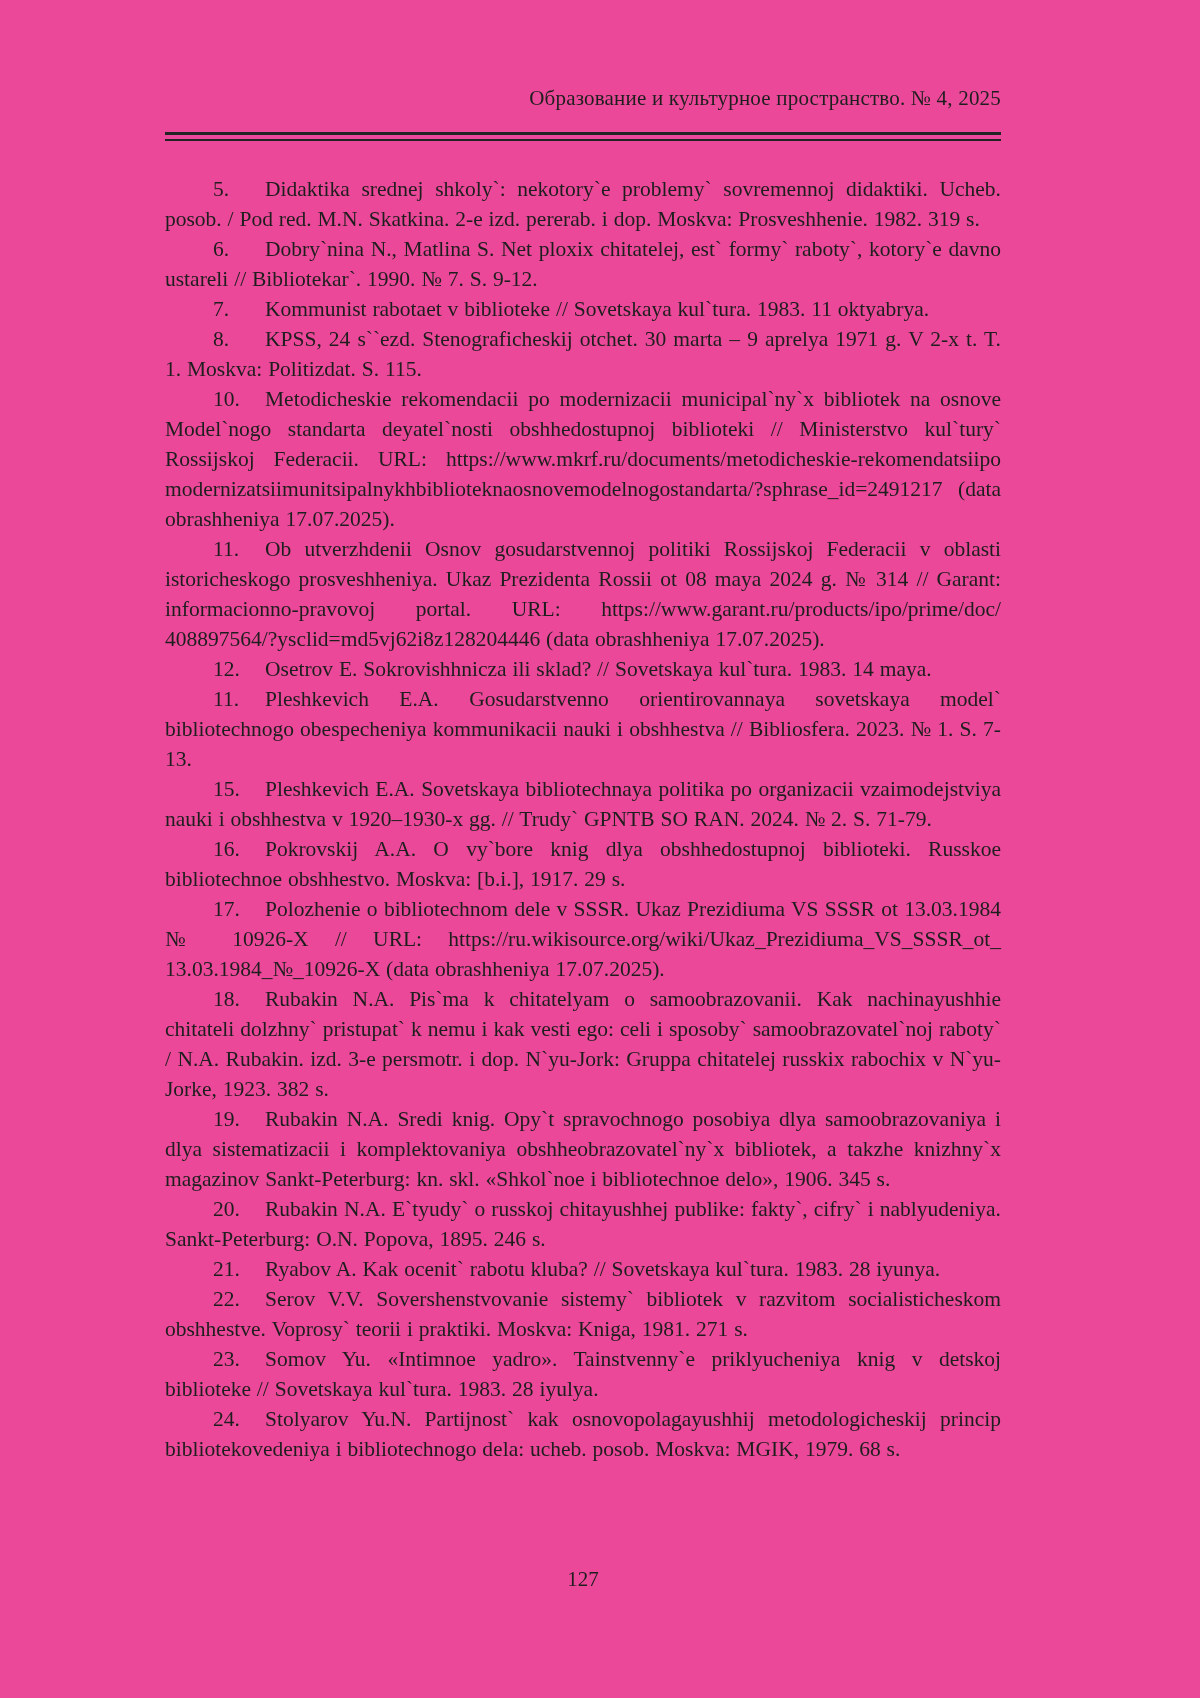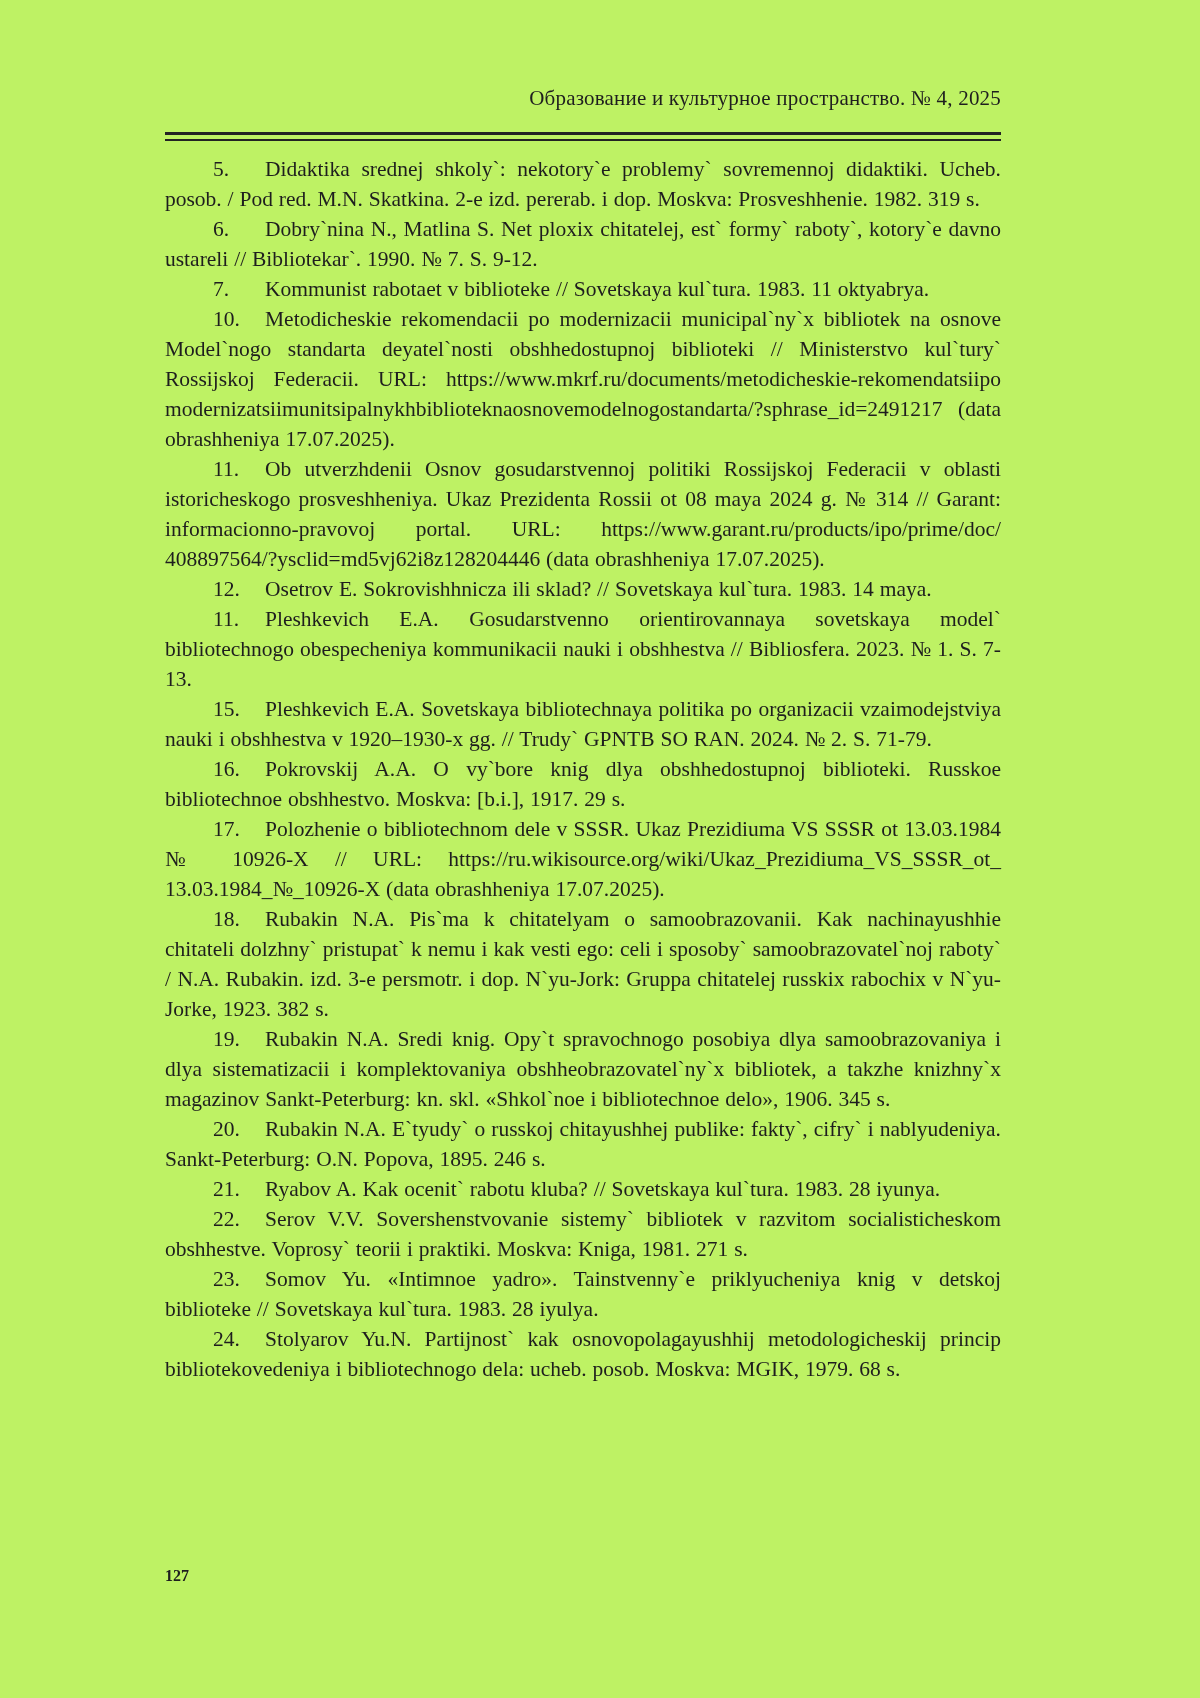--- a/index.html
+++ b/index.html
@@ -1,21 +1,21 @@
 <!DOCTYPE html>
 <html><head>
 <meta charset="utf-8">
 <style>
   html, body { margin: 0; padding: 0; background: #e8e8e8; }
   .page {
     position: relative;
     width: 1200px;
     height: 1698px;
     margin: 0 auto;
-    background: #bef264;
+    background: #ec4899;
     font-family: "Liberation Serif", "DejaVu Serif", serif;
     color: #1e1e1e;
     box-sizing: border-box;
     overflow: hidden;
   }
   .content {
     position: absolute;
     left: 165px;
     top: 86px;
     width: 836px;
@@ -27,58 +27,59 @@
     letter-spacing: 0.2px;
     white-space: nowrap;
   }
   .double-rule {
     margin-top: 22px;
     height: 4px;
     border-top: 3px solid #232323;
     border-bottom: 2px solid #232323;
   }
   .refs {
-    margin-top: 13px;
+    margin-top: 33px;
   }
   .ref {
     margin: 0;
     font-size: 21.5px;
     line-height: 30px;
     text-align: justify;
     text-indent: 48px;
     word-spacing: 0.5px;
   }
   .ref-num {
     display: inline-block;
     width: 52px;
     text-indent: 0;
   }
   .page-number {
     position: absolute;
     left: 165px;
     width: 836px;
     top: 1567px;
-    font-size: 16px;
-    font-weight: bold;
+    text-align: center;
+    font-size: 21px;
   }
 </style>
 </head>
 <body>
 
 <div class="page">
   <div class="content">
     <div class="running-head">Образование и культурное пространство. № 4, 2025</div>
     <div class="double-rule"></div>
     <div class="refs" id="refs">
   <p class="ref"><span class="ref-num">5.</span><span class="ref-text">Didaktika srednej shkoly`: nekotory`e problemy` sovremennoj didaktiki. Ucheb. posob. / Pod red. M.N. Skatkina. 2-e izd. pererab. i dop. Moskva: Prosveshhenie. 1982. 319 s.</span></p>
 
   <p class="ref"><span class="ref-num">6.</span><span class="ref-text">Dobry`nina N., Matlina S. Net ploxix chitatelej, est` formy` raboty`, kotory`e davno ustareli // Bibliotekar`. 1990. № 7. S. 9-12.</span></p>
 
   <p class="ref"><span class="ref-num">7.</span><span class="ref-text">Kommunist rabotaet v biblioteke // Sovetskaya kul`tura. 1983. 11 oktyabrya.</span></p>
 
+  <p class="ref"><span class="ref-num">8.</span><span class="ref-text">KPSS, 24 s``ezd. Stenograficheskij otchet. 30 marta – 9 aprelya 1971 g. V 2-x t. T. 1. Moskva: Politizdat. S. 115.</span></p>
 
 
   <p class="ref"><span class="ref-num">10.</span><span class="ref-text">Metodicheskie rekomendacii po modernizacii municipal`ny`x bibliotek na osnove Model`nogo standarta deyatel`nosti obshhedostupnoj biblioteki // Ministerstvo kul`tury` Rossijskoj Federacii. URL: https://www.mkrf.ru/documents/metodicheskie-rekomendatsiipo modernizatsiimunitsipalnykhbiblioteknaosnovemodelnogostandarta/?sphrase_id=2491217 (data obrashheniya 17.07.2025).</span></p>
 
   <p class="ref"><span class="ref-num">11.</span><span class="ref-text">Ob utverzhdenii Osnov gosudarstvennoj politiki Rossijskoj Federacii v oblasti istoricheskogo prosveshheniya. Ukaz Prezidenta Rossii ot 08 maya 2024 g. № 314 // Garant: informacionno-pravovoj portal. URL: https://www.garant.ru/products/ipo/prime/doc/ 408897564/?ysclid=md5vj62i8z128204446 (data obrashheniya 17.07.2025).</span></p>
 
   <p class="ref"><span class="ref-num">12.</span><span class="ref-text">Osetrov E. Sokrovishhnicza ili sklad? // Sovetskaya kul`tura. 1983. 14 maya.</span></p>
 
   <p class="ref"><span class="ref-num">11.</span><span class="ref-text">Pleshkevich E.A. Gosudarstvenno orientirovannaya sovetskaya model` bibliotechnogo obespecheniya kommunikacii nauki i obshhestva // Bibliosfera. 2023. № 1. S. 7-13.</span></p>
 

